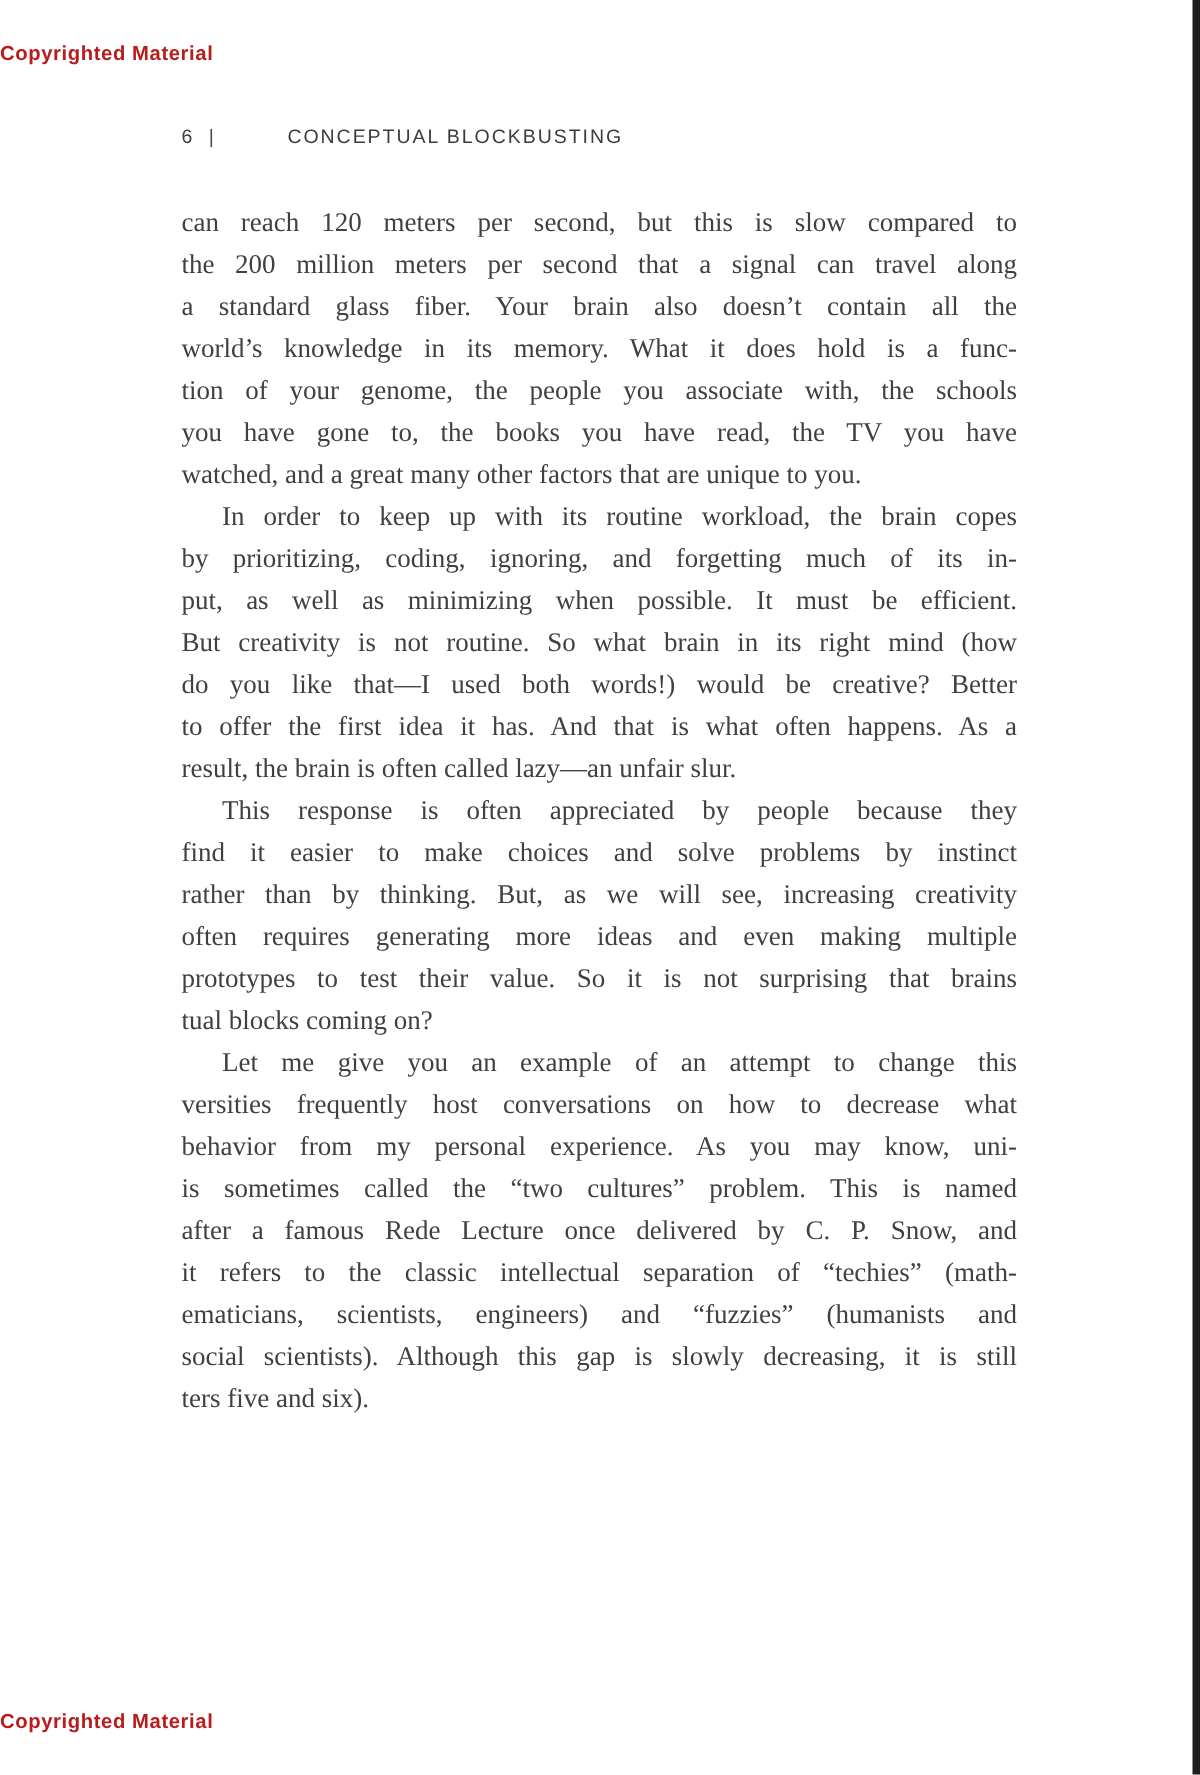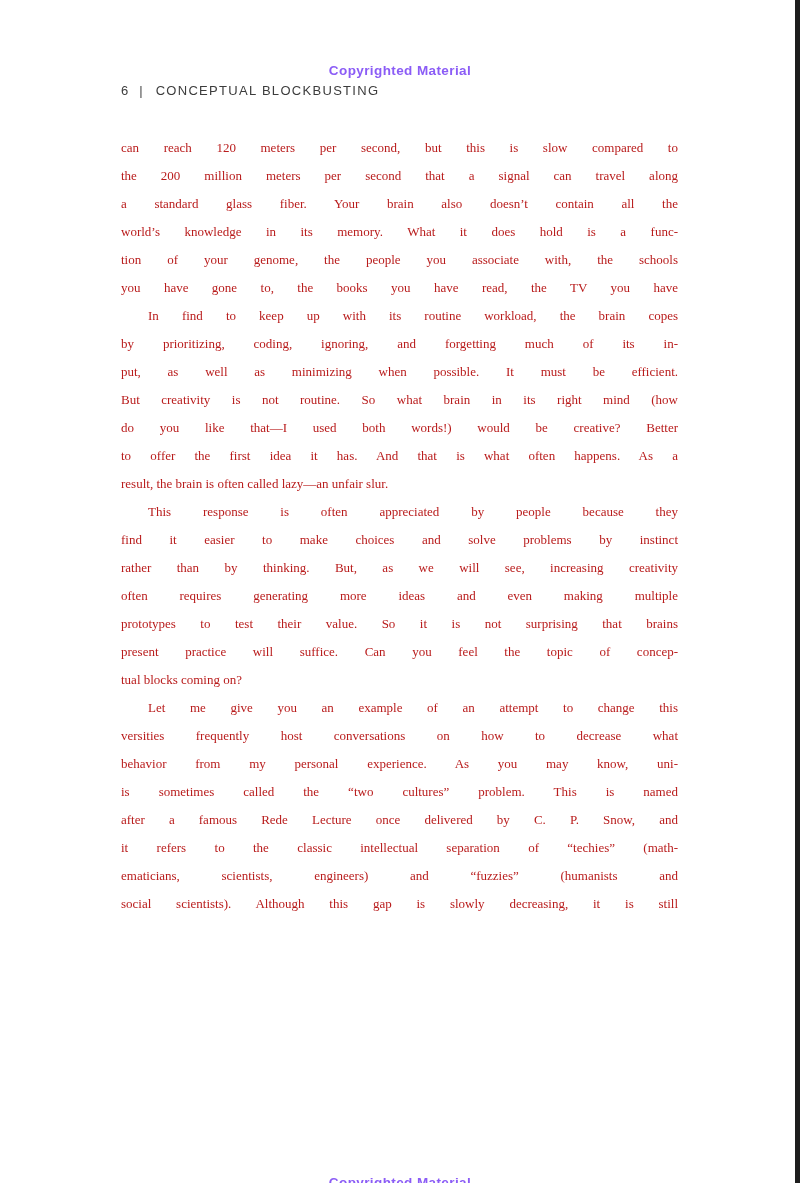--- a/index.html
+++ b/index.html
@@ -12,27 +12,26 @@
     height: 1183px;
     position: relative;
     overflow: hidden;
     font-family: "Liberation Serif", serif;
   }
 
   .watermark {
     position: absolute;
     left: 0;
     width: 100%;
-    text-align: center;
+    text-align: left;
     font-family: "Liberation Sans", sans-serif;
     font-weight: bold;
     font-size: 13.5px;
     letter-spacing: 0.4px;
-    color: #8b5cf6;
-    margin-top: 35px;
+    color: #b91c1c;
   }
   .wm-top { top: 28px; }
   .wm-bottom { top: 1140px; }
 
   .running-header {
     position: absolute;
     left: 121px;
     top: 83px;
     font-family: "Liberation Sans", sans-serif;
     font-size: 13px;
@@ -43,30 +42,31 @@
     letter-spacing: 0;
     margin-right: 11px;
   }
   .running-header .sep {
     margin-right: 13px;
     color: #4a4a4a;
     font-weight: normal;
   }
   .running-header .title {
     letter-spacing: 1.3px;
+    margin-left: 36px;
   }
 
   .body-text {
     position: absolute;
     left: 121px;
     top: 134px;
     width: 557px;
-    font-size: 13px;
+    font-size: 18px;
     line-height: 28px;
-    color: #b91c1c;
+    color: #404040;
     font-family: Liberation Serif, serif;
   }
   .para { margin: 0; }
   .line {
     text-align: justify;
     text-align-last: justify;
   }
   .line.last {
     text-align: left;
     text-align-last: left;
@@ -94,46 +94,47 @@
 </div>
 
 <div class="body-text">
     <div class="para">
       <div class="line">can reach 120 meters per second, but this is slow compared to</div>
       <div class="line">the 200 million meters per second that a signal can travel along</div>
       <div class="line">a standard glass fiber. Your brain also doesn’t contain all the</div>
       <div class="line">world’s knowledge in its memory. What it does hold is a func-</div>
       <div class="line">tion of your genome, the people you associate with, the schools</div>
       <div class="line">you have gone to, the books you have read, the TV you have</div>
+      <div class="line last">watched, and a great many other factors that are unique to you.</div>
     </div>
     <div class="para">
-      <div class="line first-indent">In find to keep up with its routine workload, the brain copes</div>
+      <div class="line first-indent">In order to keep up with its routine workload, the brain copes</div>
       <div class="line">by prioritizing, coding, ignoring, and forgetting much of its in-</div>
       <div class="line">put, as well as minimizing when possible. It must be efficient.</div>
       <div class="line">But creativity is not routine. So what brain in its right mind (how</div>
       <div class="line">do you like that—I used both words!) would be creative? Better</div>
       <div class="line">to offer the first idea it has. And that is what often happens. As a</div>
       <div class="line last">result, the brain is often called lazy—an unfair slur.</div>
     </div>
     <div class="para">
       <div class="line first-indent">This response is often appreciated by people because they</div>
       <div class="line">find it easier to make choices and solve problems by instinct</div>
       <div class="line">rather than by thinking. But, as we will see, increasing creativity</div>
       <div class="line">often requires generating more ideas and even making multiple</div>
       <div class="line">prototypes to test their value. So it is not surprising that brains</div>
-      <div class="line">present practice will suffice. Can you feel the topic of concep-</div>
       <div class="line last">tual blocks coming on?</div>
     </div>
     <div class="para">
       <div class="line first-indent">Let me give you an example of an attempt to change this</div>
       <div class="line">versities frequently host conversations on how to decrease what</div>
       <div class="line">behavior from my personal experience. As you may know, uni-</div>
       <div class="line">is sometimes called the “two cultures” problem. This is named</div>
       <div class="line">after a famous Rede Lecture once delivered by C. P. Snow, and</div>
       <div class="line">it refers to the classic intellectual separation of “techies” (math-</div>
       <div class="line">ematicians, scientists, engineers) and “fuzzies” (humanists and</div>
       <div class="line">social scientists). Although this gap is slowly decreasing, it is still</div>
+      <div class="line last">ters five and six).</div>
     </div>
   </div>
 
 <div class="watermark wm-bottom">Copyrighted Material</div>
 
 <div class="scan-edge"></div>
 
 </body></html>

